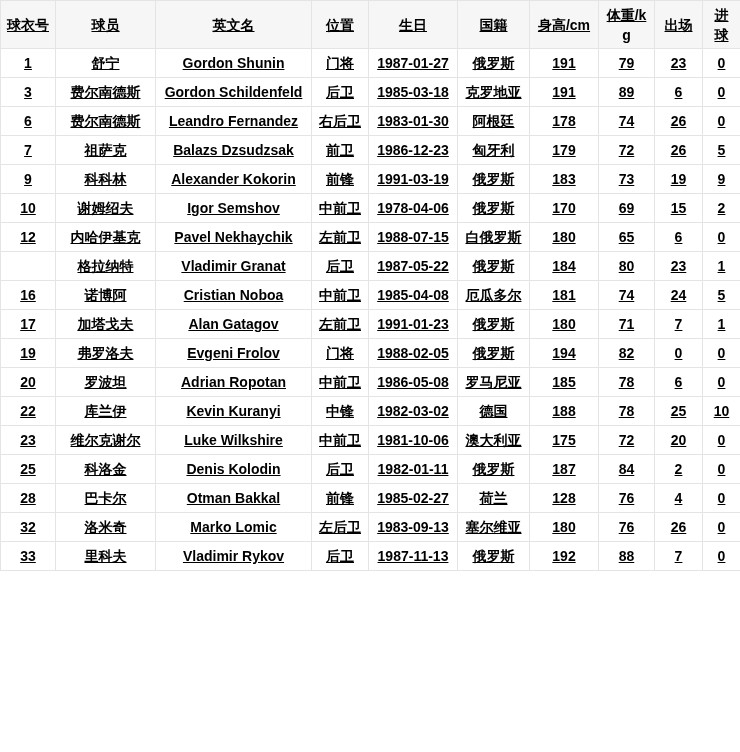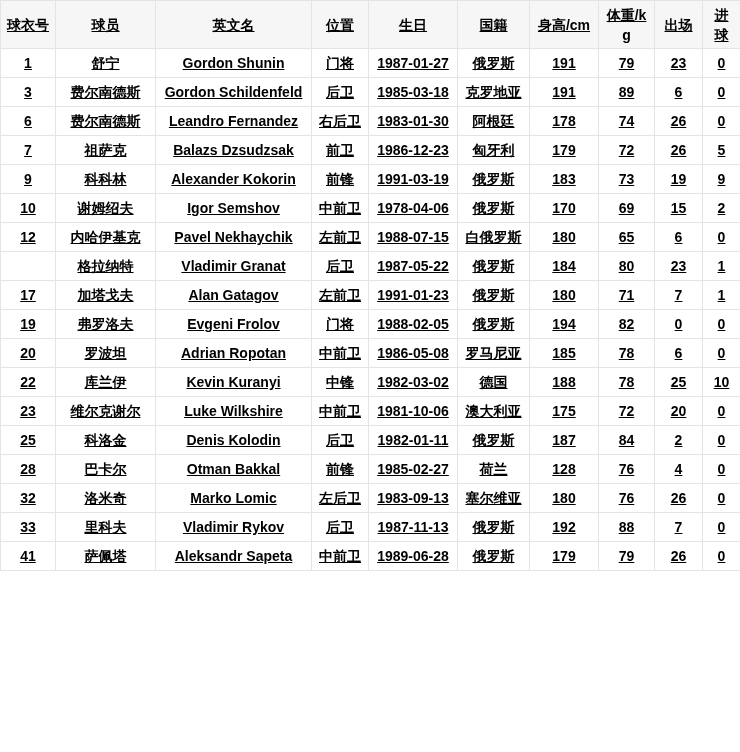--- a/index.html
+++ b/index.html
@@ -177,20 +177,32 @@
         <td>Vladimir Granat</td>
         <td>后卫</td>
         <td>1987-05-22</td>
         <td>俄罗斯</td>
         <td>184</td>
         <td>80</td>
         <td>23</td>
         <td>1</td>
       </tr>
       <tr>
+        <td>16</td>
+        <td>诺博阿</td>
+        <td>Cristian Noboa</td>
+        <td>中前卫</td>
+        <td>1985-04-08</td>
+        <td>厄瓜多尔</td>
+        <td>181</td>
+        <td>74</td>
+        <td>24</td>
+        <td>5</td>
+      </tr>
+      <tr>
         <td>17</td>
         <td>加塔戈夫</td>
         <td>Alan Gatagov</td>
         <td>左前卫</td>
         <td>1991-01-23</td>
         <td>俄罗斯</td>
         <td>180</td>
         <td>71</td>
         <td>7</td>
         <td>1</td>
@@ -284,26 +296,14 @@
         <td>里科夫</td>
         <td>Vladimir Rykov</td>
         <td>后卫</td>
         <td>1987-11-13</td>
         <td>俄罗斯</td>
         <td>192</td>
         <td>88</td>
         <td>7</td>
         <td>0</td>
       </tr>
-      <tr>
-        <td>41</td>
-        <td>萨佩塔</td>
-        <td>Aleksandr Sapeta</td>
-        <td>中前卫</td>
-        <td>1989-06-28</td>
-        <td>俄罗斯</td>
-        <td>179</td>
-        <td>79</td>
-        <td>26</td>
-        <td>0</td>
-      </tr>
     </tbody>
 </table>
 
 </body></html>

